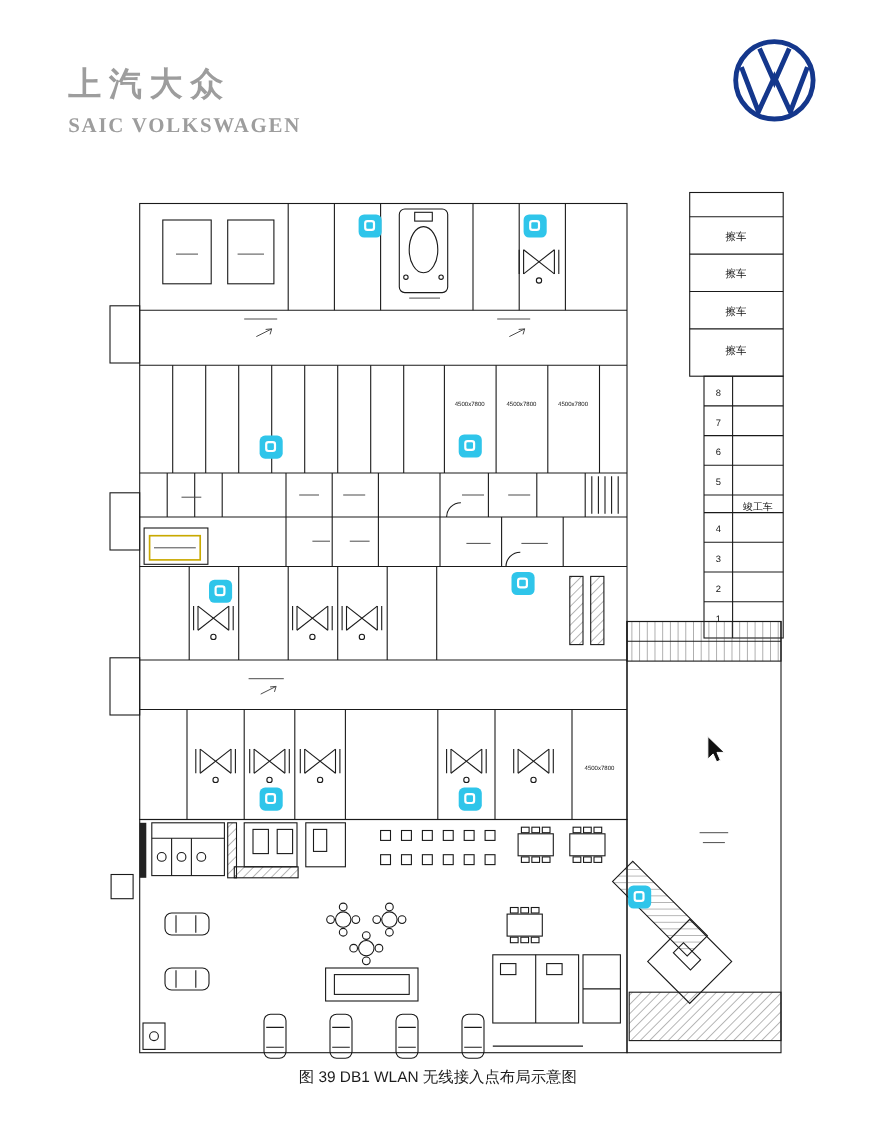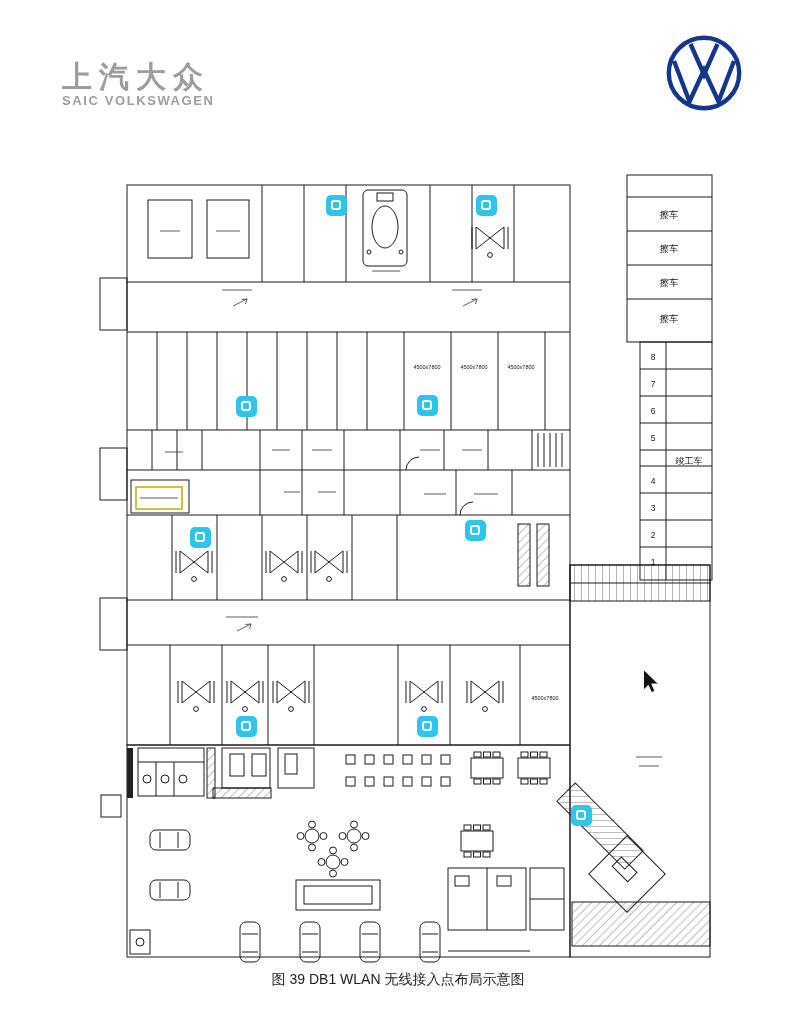--- a/index.html
+++ b/index.html
@@ -11,21 +11,21 @@
   }
   *{box-sizing:border-box;}
   html,body{margin:0;padding:0;}
   body{
     width:809px;height:1024px;background:#ffffff;position:relative;overflow:hidden;
     font-family:"Liberation Sans","DejaVu Sans",sans-serif;
   }
   .page{position:absolute;inset:0;}
   .brand{position:absolute;left:62px;top:60px;color:var(--brand-gray);}
   .brand-cn{font-size:30px;font-weight:bold;letter-spacing:7px;line-height:1.1;}
-  .brand-en{font-size:13px;font-weight:bold;letter-spacing:1.6px;margin-top:0;}
+  .brand-en{font-size:19px;font-weight:bold;letter-spacing:1.6px;margin-top:11px;font-family:Liberation Serif, serif;}
   .vw-logo{position:absolute;left:664px;top:33px;width:80px;height:80px;}
   .vw-logo g{stroke:var(--vw-blue);}
   #floorplan{position:absolute;left:0;top:0;}
   #floorplan text{font-family:"Liberation Sans","DejaVu Sans",sans-serif;}
   #ap-layer{position:absolute;left:0;top:0;width:809px;height:1024px;pointer-events:none;}
   .ap-marker{
     position:absolute;width:21px;height:21px;border-radius:5px;
     display:flex;align-items:center;justify-content:center;
   }
   .ap-inner{width:10px;height:10px;border:2px solid #ffffff;border-radius:3px;}

